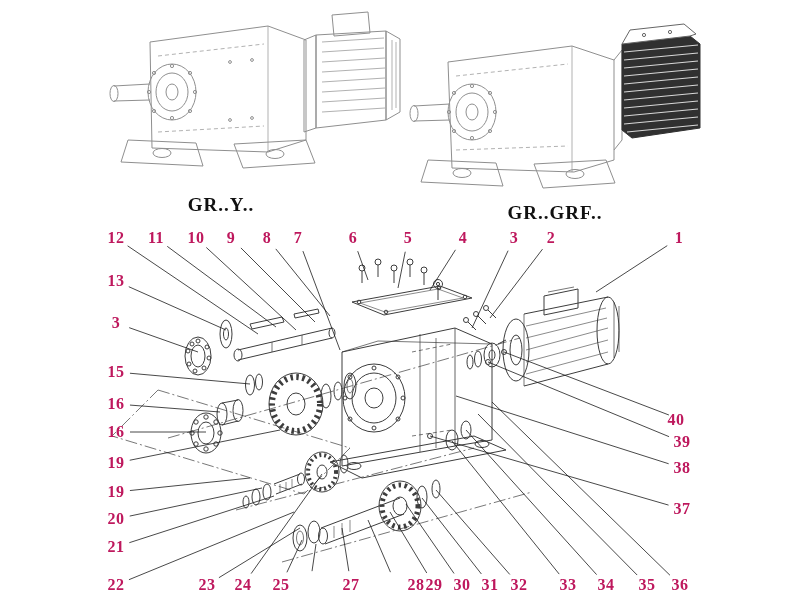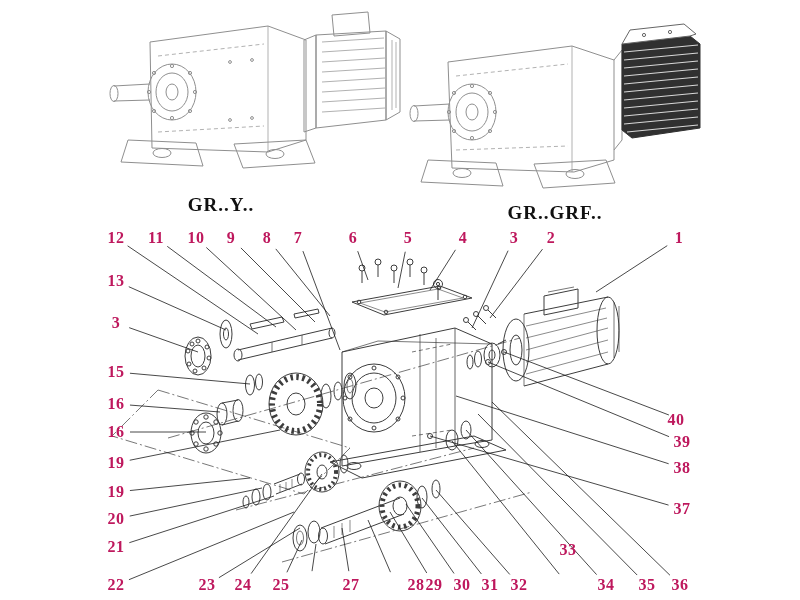--- a/index.html
+++ b/index.html
@@ -331,21 +331,21 @@
       <div class="callout" style="left: 207px; top: 585px;">23</div>
       <div class="callout" style="left: 243px; top: 585px;">24</div>
       <div class="callout" style="left: 281px; top: 585px;">25</div>
       <div class="callout" style="left: 310px; top: 585px; margin-top: 22px;">26</div>
       <div class="callout" style="left: 351px; top: 585px;">27</div>
       <div class="callout" style="left: 396px; top: 585px; margin-left: 20px;">28</div>
       <div class="callout" style="left: 434px; top: 585px;">29</div>
       <div class="callout" style="left: 462px; top: 585px;">30</div>
       <div class="callout" style="left: 490px; top: 585px;">31</div>
       <div class="callout" style="left: 519px; top: 585px;">32</div>
-      <div class="callout" style="left: 568px; top: 550px; text-align: center;">33</div>
+      <div class="callout" style="left: 568px; top: 585px; text-align: center;">33</div>
       <div class="callout" style="left: 606px; top: 585px;">34</div>
       <div class="callout" style="left: 647px; top: 585px;">35</div>
       <div class="callout" style="left: 680px; top: 585px;">36</div>
       <div class="callout" style="left: 682px; top: 509px;">37</div>
       <div class="callout" style="left: 682px; top: 468px;">38</div>
       <div class="callout" style="left: 682px; top: 442px;">39</div>
       <div class="callout" style="left: 676px; top: 420px;">40</div>
     </div>
 
   <div class="title" id="title-left">GR..Y..</div>

